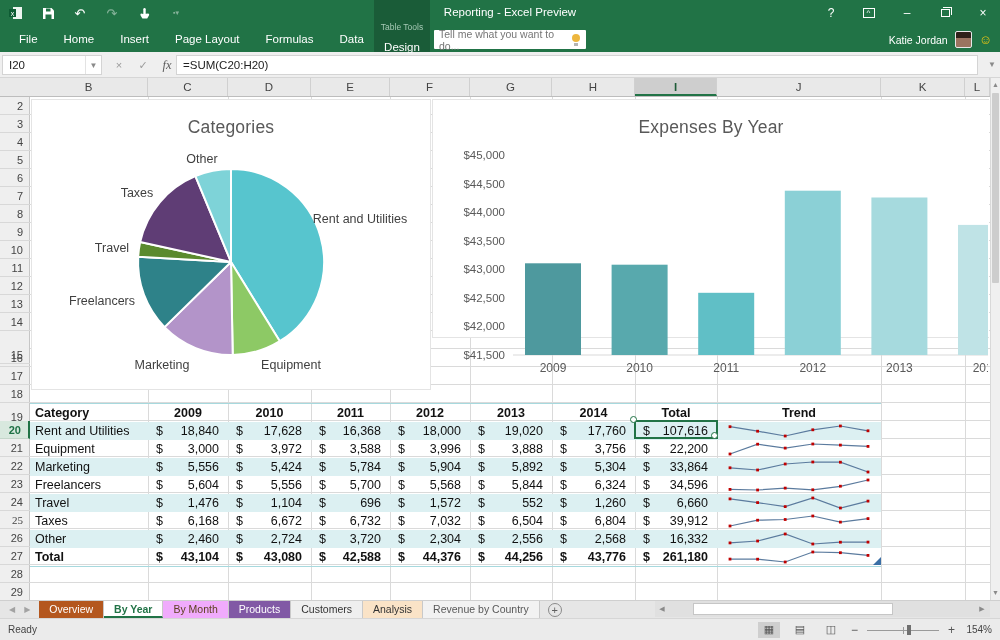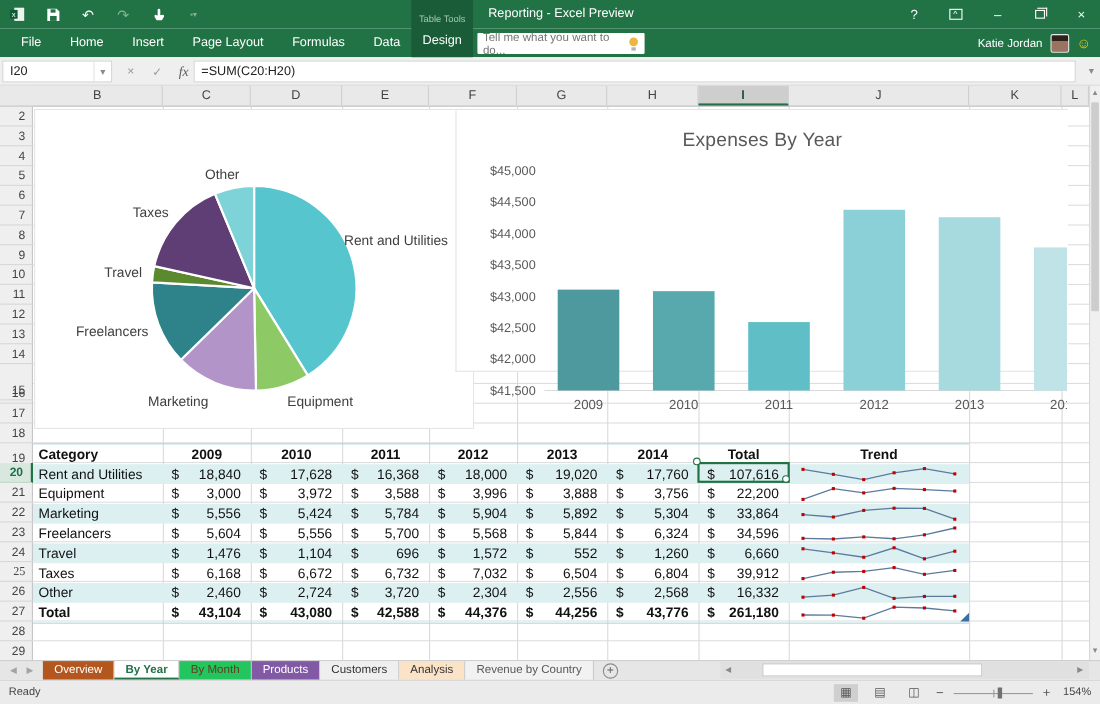--- a/index.html
+++ b/index.html
@@ -15,21 +15,21 @@
 .win-title{position:absolute;left:380px;top:6px;width:260px;text-align:center;color:#fff;font-size:11.5px;white-space:nowrap}
 .winctl{position:absolute;right:10px;top:3px;display:flex;gap:24px;color:#fff;align-items:center;font-size:12px;height:20px}
 .winctl .wc{display:flex;align-items:center;justify-content:center;width:14px;height:16px}
 .restore-glyph{display:inline-block;width:9px;height:8px;border:1px solid #fff;position:relative}
 .restore-glyph:before{content:"";position:absolute;right:-3px;top:-3px;width:8px;height:7px;border:1px solid #fff;border-left:none;border-bottom:none}
 .rdo-glyph{display:inline-block;width:12px;height:10px;border:1px solid #fff;position:relative}
 .rdo-glyph:after{content:"^";position:absolute;left:2.5px;top:-1px;font-size:8px}
 
 
 .ctx-group{position:absolute;left:374px;top:0;width:56px;height:52px;background:#1a5c38;text-align:center;z-index:3}
-.ctx-label{font-size:8.5px;color:#a6c9b5;padding-top:12px;white-space:nowrap}
+.ctx-label{font-size:8.5px;color:#a6c9b5;padding-top:22px;white-space:nowrap}
 .ctx-tab{font-size:11.5px;color:#fff;margin-top:9px;cursor:default}
 
 
 .ribbonrow{position:absolute;left:0;top:26px;width:100%;height:26px;background:#217346}
 .rtabs{position:absolute;left:6px;top:0;display:flex;height:26px}
 .rtab{color:#fff;font-size:11.5px;padding:0 13px;line-height:26px;white-space:nowrap}
 .tellme{position:absolute;left:434px;top:30px;width:152px;height:19px;background:#fff;display:flex;align-items:center;justify-content:space-between;padding:0 5px;font-size:10.5px;color:#767676;border-radius:1px}
 .bulb{width:10px;height:12px;position:relative}
 .bulb .globe{position:absolute;left:1px;top:0;width:8px;height:8px;border-radius:50%;background:#edb63e}
 .bulb .base{position:absolute;left:3px;bottom:0;width:4px;height:3px;background:#b5b5b5}
@@ -258,41 +258,42 @@
         <div class="vline" style="left: 360px;"></div>
         <div class="vline" style="left: 440px;"></div>
         <div class="vline" style="left: 522px;"></div>
         <div class="vline" style="left: 605px;"></div>
         <div class="vline" style="left: 687px;"></div>
         <div class="vline" style="left: 851px;"></div>
         <div class="vline" style="left: 935px;"></div>
       </div>
 
     <div class="chartbox" id="piebox" style="left:1px;top:2px;width:400px;height:291px">
+      <div class="chart-title" style="top:17px">Categories</div>
       <svg id="piesvg" width="398" height="289">
           <path d="M199,162 L199.0,69.0 A93,93 0 0 1 247.8,241.2 Z" fill="#57C5CE" stroke="#fff" stroke-width="2" stroke-linejoin="round"></path>
           <path d="M199,162 L247.8,241.2 A93,93 0 0 1 200.7,255.0 Z" fill="#8DC965" stroke="#fff" stroke-width="2" stroke-linejoin="round"></path>
           <path d="M199,162 L200.7,255.0 A93,93 0 0 1 132.5,227.1 Z" fill="#B394C9" stroke="#fff" stroke-width="2" stroke-linejoin="round"></path>
           <path d="M199,162 L132.5,227.1 A93,93 0 0 1 106.2,156.7 Z" fill="#2E8289" stroke="#fff" stroke-width="2" stroke-linejoin="round"></path>
           <path d="M199,162 L106.2,156.7 A93,93 0 0 1 108.2,141.9 Z" fill="#5B8A2E" stroke="#fff" stroke-width="2" stroke-linejoin="round"></path>
           <path d="M199,162 L108.2,141.9 A93,93 0 0 1 163.4,76.1 Z" fill="#5F3D75" stroke="#fff" stroke-width="2" stroke-linejoin="round"></path>
           <path d="M199,162 L163.4,76.1 A93,93 0 0 1 199.0,69.0 Z" fill="#7ED3D8" stroke="#fff" stroke-width="2" stroke-linejoin="round"></path>
         </svg>
       <div id="pielabels">
           <div class="pielabel" style="left: 278px; top: 112px; width: 100px;">Rent and Utilities</div>
           <div class="pielabel" style="left: 219px; top: 258px; width: 80px;">Equipment</div>
           <div class="pielabel" style="left: 80px; top: 258px; width: 100px;">Marketing</div>
           <div class="pielabel" style="left: 18px; top: 194px; width: 104px;">Freelancers</div>
           <div class="pielabel" style="left: 38px; top: 141px; width: 84px;">Travel</div>
           <div class="pielabel" style="left: 63px; top: 86px; width: 84px;">Taxes</div>
           <div class="pielabel" style="left: 128px; top: 52px; width: 84px;">Other</div>
         </div>
     </div>
 
-    <div class="chartbox" id="barbox" style="left:384px;top:2px;width:557px;height:239px;border-right:none">
+    <div class="chartbox" id="barbox" style="left:402px;top:2px;width:557px;height:239px;border-right:none">
       <div class="chart-title" style="top:17px">Expenses By Year</div>
       <svg id="barsvg" width="555" height="285" style="position:absolute;left:0;top:0">
           <text x="72" y="59.0" text-anchor="end" font-size="11.5" fill="#595959" font-family="Liberation Sans,sans-serif">$45,000</text>
           <text x="72" y="87.6" text-anchor="end" font-size="11.5" fill="#595959" font-family="Liberation Sans,sans-serif">$44,500</text>
           <text x="72" y="116.1" text-anchor="end" font-size="11.5" fill="#595959" font-family="Liberation Sans,sans-serif">$44,000</text>
           <text x="72" y="144.7" text-anchor="end" font-size="11.5" fill="#595959" font-family="Liberation Sans,sans-serif">$43,500</text>
           <text x="72" y="173.3" text-anchor="end" font-size="11.5" fill="#595959" font-family="Liberation Sans,sans-serif">$43,000</text>
           <text x="72" y="201.9" text-anchor="end" font-size="11.5" fill="#595959" font-family="Liberation Sans,sans-serif">$42,500</text>
           <text x="72" y="230.4" text-anchor="end" font-size="11.5" fill="#595959" font-family="Liberation Sans,sans-serif">$42,000</text>
           <text x="72" y="259.0" text-anchor="end" font-size="11.5" fill="#595959" font-family="Liberation Sans,sans-serif">$41,500</text>
@@ -675,21 +676,21 @@
   </div>
 
   <div class="tabbar">
     <div class="tabnav">
       <span>◀</span>
       <span>▶</span>
     </div>
     <div style="display:flex" id="sheettabs">
         <div class="sheettab" style="background: rgb(180, 87, 30); color: rgb(255, 255, 255);">Overview</div>
         <div class="sheettab active">By Year</div>
-        <div class="sheettab" style="background: #22c55e; color: rgb(94, 64, 32);">By Month</div>
+        <div class="sheettab" style="background: #f0abfc; color: rgb(94, 64, 32);">By Month</div>
         <div class="sheettab" style="background: rgb(129, 89, 165); color: rgb(255, 255, 255);">Products</div>
         <div class="sheettab" style="background: rgb(239, 239, 239); color: rgb(51, 51, 51);">Customers</div>
         <div class="sheettab" style="background: rgb(250, 227, 199); color: rgb(51, 51, 51);">Analysis</div>
         <div class="sheettab" style="background: rgb(242, 242, 242); color: rgb(89, 89, 89);">Revenue by Country</div>
       </div>
     <div class="addsheet">+</div>
   </div>
   <div class="hscroll">
     <span class="hs-arr">◀</span>
     <div class="hthumb"></div>

